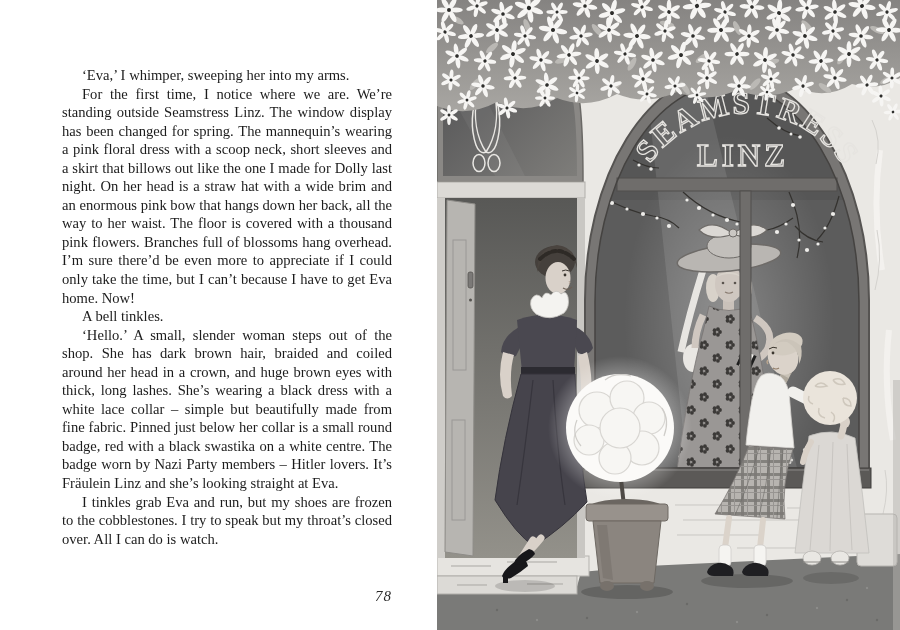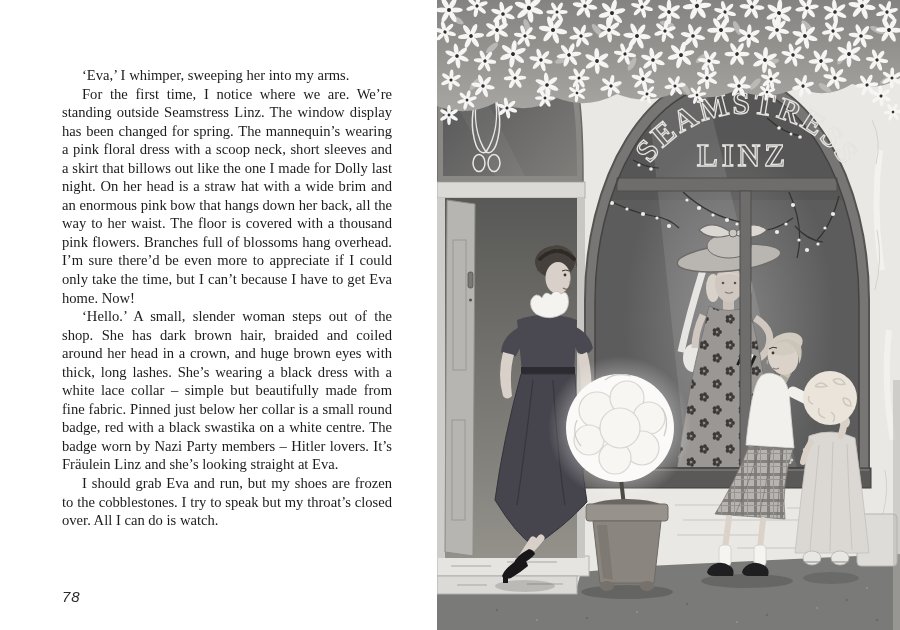--- a/index.html
+++ b/index.html
@@ -9,37 +9,38 @@
   }
   .spread{position:absolute;inset:0;border-radius:31px;}
   .left-page{position:absolute;left:0;top:0;width:437px;height:630px;background:#fff;}
   .text-block{
     position:absolute;left:62px;top:66px;width:330px;
     color:#1c1c1c;font-size:14.6px;line-height:18.55px;text-align:justify;
     text-justify:inter-word;
   }
   .text-block p{margin:0;text-indent:20px;}
   .page-number{
-    position:absolute;left:62px;top:588px;width:330px;text-align:left;
-    font-family:Liberation Sans, sans-serif;font-style:italic;font-size:15px;color:#2a2a2a;
+    position:absolute;left:62px;top:588px;width:330px;text-align:right;
+    font-family:Liberation Serif, serif;font-style:italic;font-size:15px;color:#2a2a2a;
     letter-spacing:1px;
   }
   .illustration{position:absolute;right:0;top:0;width:463px;height:630px;display:block;}
 </style>
 </head>
 <body>
 
 <div class="spread">
 
   <div class="left-page">
     <div class="text-block">
       <p>‘Eva,’ I whimper, sweeping her into my arms.</p>
       <p>For the first time, I notice where we are. We’re standing outside Seamstress Linz. The window display has been changed for spring. The mannequin’s wearing a pink floral dress with a scoop neck, short sleeves and a skirt that billows out like the one I made for Dolly last night. On her head is a straw hat with a wide brim and an enormous pink bow that hangs down her back, all the way to her waist. The floor is covered with a thousand pink flowers. Branches full of blossoms hang overhead. I’m sure there’d be even more to appreciate if I could only take the time, but I can’t because I have to get Eva home. Now!</p>
+      <p>A bell tinkles.</p>
       <p>‘Hello.’ A small, slender woman steps out of the shop. She has dark brown hair, braided and coiled around her head in a crown, and huge brown eyes with thick, long lashes. She’s wearing a black dress with a white lace collar – simple but beautifully made from fine fabric. Pinned just below her collar is a small round badge, red with a black swastika on a white centre. The badge worn by Nazi Party members – Hitler lovers. It’s Fräulein Linz and she’s looking straight at Eva.</p>
-      <p>I should grab Eva and run, but my shoes are frozen to the cobblestones. I try to speak but my throat’s closed over. All I can do is watch.</p>
+      <p>I tinkles grab Eva and run, but my shoes are frozen to the cobblestones. I try to speak but my throat’s closed over. All I can do is watch.</p>
     </div>
     <div class="page-number">78</div>
   </div>
 
   <svg class="illustration" viewBox="0 0 463 630" xmlns="http://www.w3.org/2000/svg" role="img" aria-label="Grayscale illustration of the Seamstress Linz shopfront: blossoms hang over the facade, a woman in a dark dress with a white lace collar steps out of the doorway, a mannequin in a floral dress and wide-brimmed hat stands in the arched display window, and two girls gaze up at the window beside a potted white-flowering topiary.">
     <defs>
       <linearGradient id="doorGlassGrad" x1="0" y1="0" x2="1" y2="1">
         <stop offset="0" stop-color="#4f4f51"></stop>
           <stop offset="1" stop-color="#7e7d7a"></stop>
       </linearGradient>

